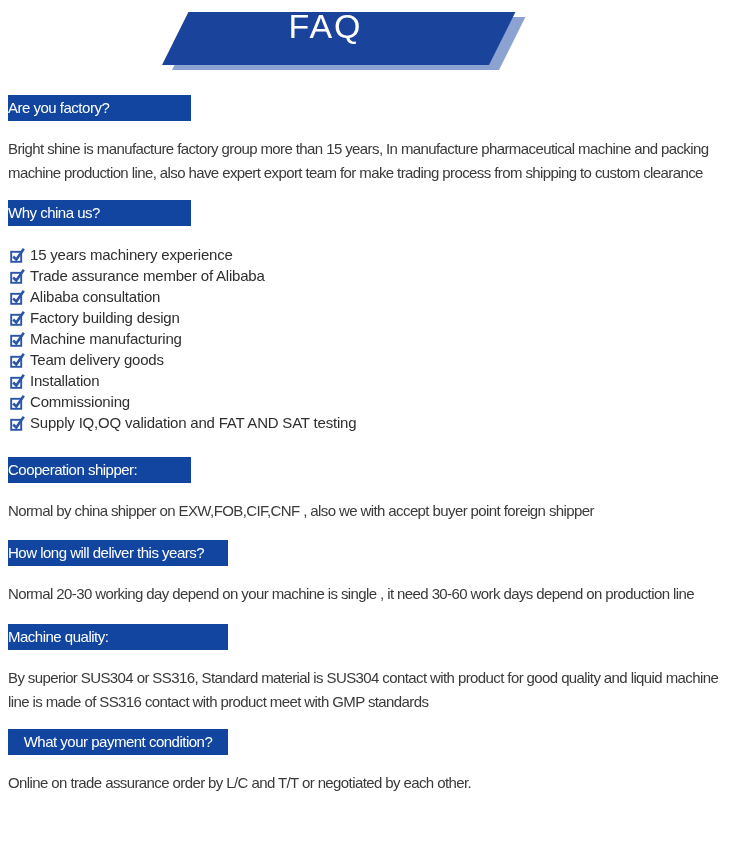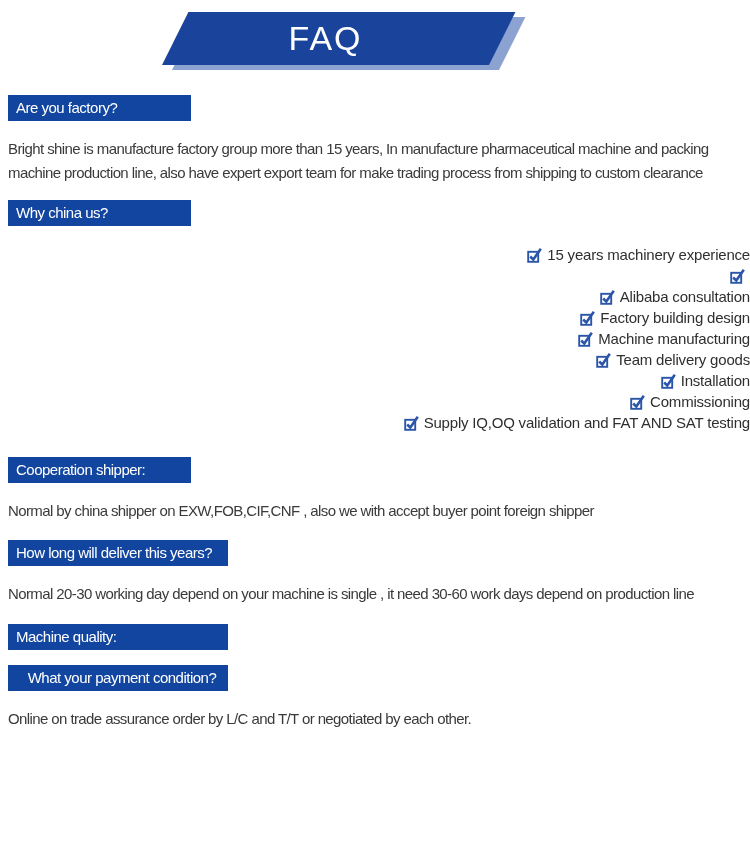--- a/index.html
+++ b/index.html
@@ -19,47 +19,47 @@
     position:absolute;left:172px;top:17px;width:327px;height:53px;
     background:var(--shadow-blue);
     transform:skewX(-26.5deg);transform-origin:0 100%;
   }
   .banner-main{
     position:absolute;left:162px;top:12px;width:327px;height:53px;
     background:var(--banner-blue);
     transform:skewX(-26.5deg);transform-origin:0 100%;
   }
   .banner-label{
-    position:absolute;left:162px;top:12px;width:327px;height:53px;
+    position:absolute;left:162px;top:0;width:327px;height:53px;
     display:flex;align-items:center;justify-content:center;
     color:#ffffff;font-size:34px;letter-spacing:2px;font-weight:400;
   }
   
   .bar{
     height:26px;line-height:26px;
-    margin-left:8px;padding-left:8px;box-sizing:border-box;
+    margin-left:8px;padding-left:0;box-sizing:border-box;
     background:var(--bar-blue);color:#ffffff;
     font-size:15px;letter-spacing:-0.5px;white-space:nowrap;overflow:hidden;
   }
   .w-narrow{width:183px;}
   .w-wide{width:220px;}
   .mt-s2{margin-top:15px;}
   .mt-s3{margin-top:24px;}
   .mt-s4{margin-top:17px;}
   .mt-s5{margin-top:18px;}
   .mt-s6{margin-top:15px;text-align:center;}
   
   .para{
     margin:16px 8px 0 8px;
     font-size:15px;line-height:24px;letter-spacing:-0.6px;
     color:#3a3a3a;white-space:pre-line;
   }
   
   .checklist{margin:18px 0 0 10px;}
-  .check-item{display:flex;align-items:center;height:21px;justify-content:flex-end;}
+  .check-item{display:flex;align-items:center;height:21px;}
   .check-icon{width:15px;height:16px;margin-right:5px;flex:0 0 auto;display:inline-block;}
   .check-label{font-size:15px;letter-spacing:-0.2px;color:#2f2f2f;white-space:nowrap;}
 </style>
 </head>
 <body>
 
 <div class="page" style="--banner-blue: #1a449b; --shadow-blue: #8ca3d1; --bar-blue: #12459f;">
 
   <div class="banner-area">
     <div class="banner-shadow"></div>
@@ -78,20 +78,21 @@
             <rect x="1.2" y="4.8" width="10" height="10" fill="#ffffff" stroke="#2a55a9" stroke-width="1.9"></rect>
             <path d="M3.2 9.5 L6.3 12.6 L13.8 1.8" fill="none" stroke="#2a55a9" stroke-width="2.6"></path>
           </svg></span>
       <span class="check-label">15 years machinery experience</span>
     </div>
     <div class="check-item">
       <span class="check-icon"><svg width="15" height="16" viewBox="0 0 15 16">
             <rect x="1.2" y="4.8" width="10" height="10" fill="#ffffff" stroke="#2a55a9" stroke-width="1.9"></rect>
             <path d="M3.2 9.5 L6.3 12.6 L13.8 1.8" fill="none" stroke="#2a55a9" stroke-width="2.6"></path>
           </svg></span>
+      <span class="check-label">Trade assurance member of Alibaba</span>
     </div>
     <div class="check-item">
       <span class="check-icon"><svg width="15" height="16" viewBox="0 0 15 16">
             <rect x="1.2" y="4.8" width="10" height="10" fill="#ffffff" stroke="#2a55a9" stroke-width="1.9"></rect>
             <path d="M3.2 9.5 L6.3 12.6 L13.8 1.8" fill="none" stroke="#2a55a9" stroke-width="2.6"></path>
           </svg></span>
       <span class="check-label">Alibaba consultation</span>
     </div>
     <div class="check-item">
       <span class="check-icon"><svg width="15" height="16" viewBox="0 0 15 16">
@@ -137,17 +138,19 @@
     </div>
   </div>
 
   <div class="bar w-narrow mt-s3">Cooperation shipper:</div>
   <div class="para">Normal by china shipper on EXW,FOB,CIF,CNF , also we with accept buyer point foreign shipper</div>
 
   <div class="bar w-wide mt-s4">How long will deliver this years?</div>
   <div class="para">Normal 20-30 working day depend on your machine is single , it need 30-60 work days depend on production line</div>
 
   <div class="bar w-wide mt-s5">Machine quality:</div>
+  <div class="para">By superior SUS304 or SS316, Standard material is SUS304 contact with product for good quality and  liquid machine
+line is made of SS316 contact with product meet with GMP standards</div>
 
   <div class="bar w-wide mt-s6">What your payment condition?</div>
   <div class="para">Online on trade assurance order by L/C and T/T or negotiated by each other.</div>
 
 </div>
 
 </body></html>

